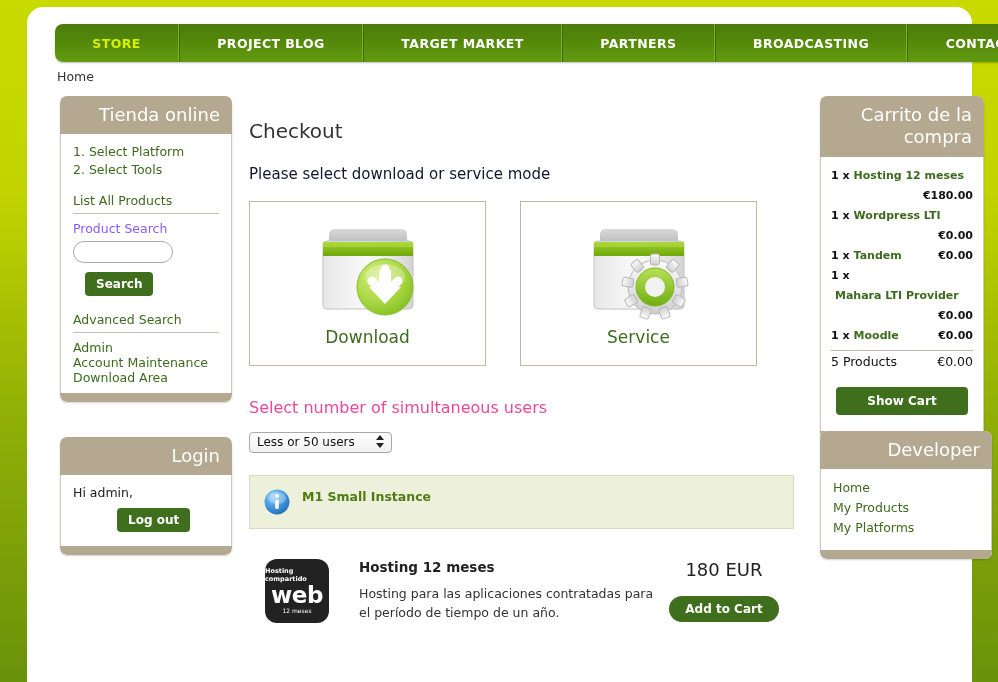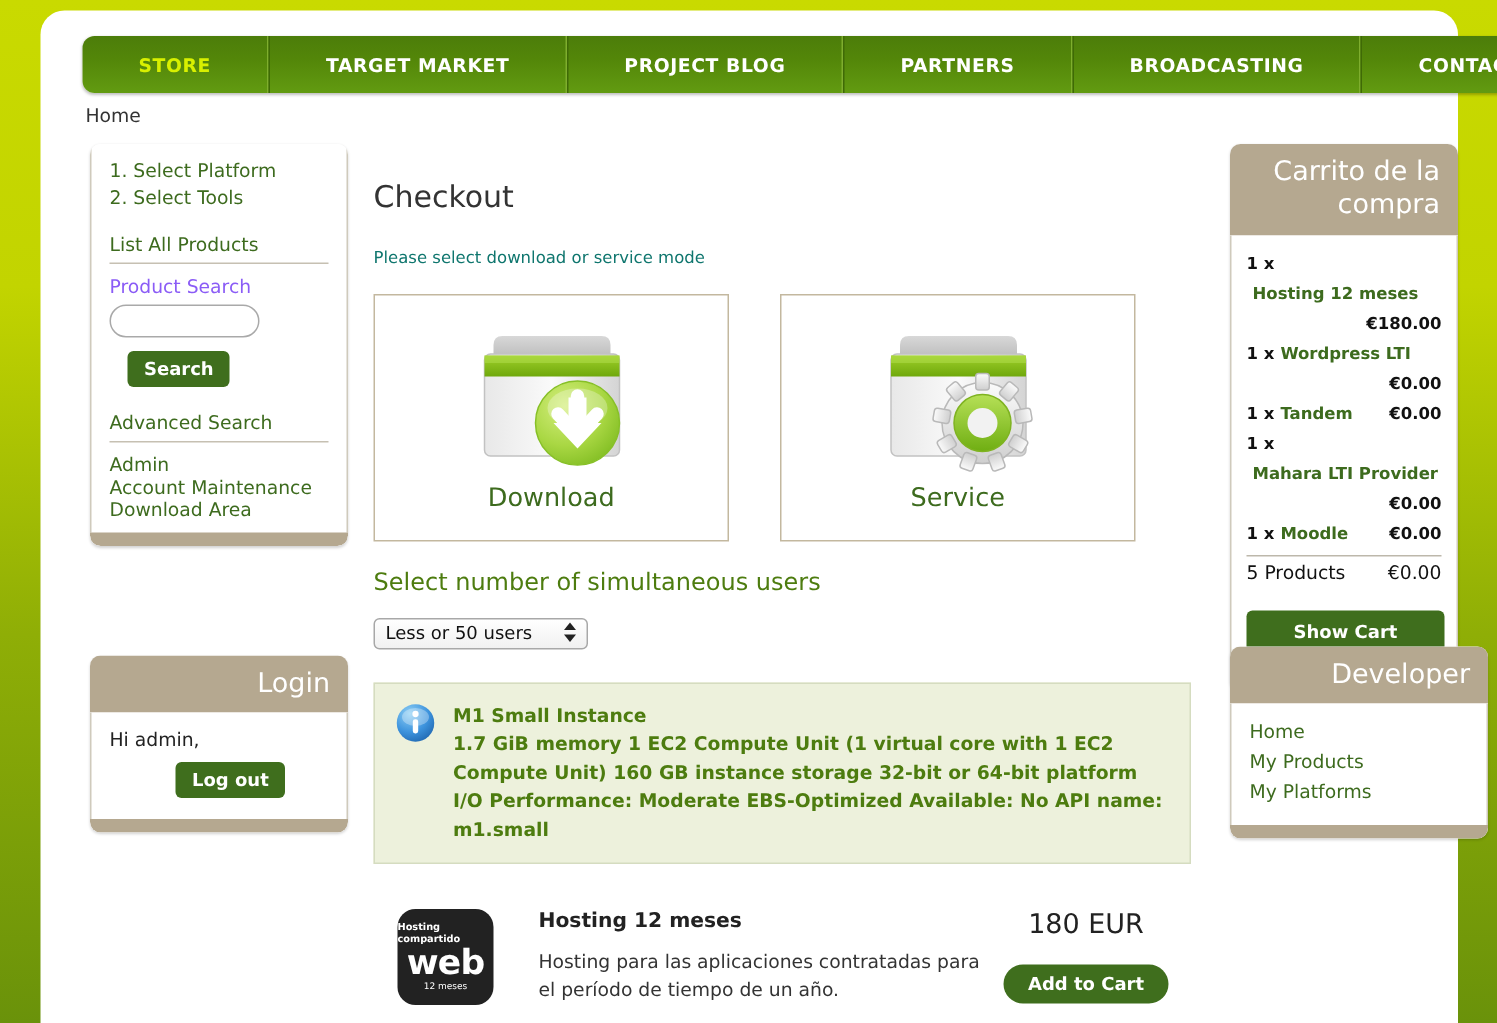--- a/index.html
+++ b/index.html
@@ -123,21 +123,21 @@
     cursor: pointer;
     font-family: inherit;
   }
   #search-button { margin: 9px 0 0 12px; }
 
   #panel-login { left: 33px; top: 430px; width: 172px; }
   #panel-login .panel-body { padding-bottom: 14px; }
   #logout-button { margin: 8px 0 0 44px; }
 
   
-  #panel-cart { left: 793px; top: 89px; width: 152px; }
+  #panel-cart { left: 793px; top: 89px; width: 164px; }
   #panel-cart .panel-head { line-height: 22px; }
   #panel-cart .panel-body { padding: 9px 10px 12px 10px; }
   .cart-row {
     display: flex;
     flex-wrap: wrap;
     font-size: 11px;
     line-height: 20px;
     font-weight: bold;
   }
   .cart-qty { color: #111; white-space: nowrap; }
@@ -151,35 +151,35 @@
   }
   #show-cart-button { display: block; margin: 18px auto 4px auto; padding: 7px 0; width: 132px; text-align: center; }
 
   #panel-developer { left: 793px; top: 424px; width: 172px; }
   #panel-developer .panel-body { padding: 9px 12px 12px 12px; }
   #panel-developer .lnk { line-height: 20px; }
 
   
   #main { position: absolute; left: 222px; top: 112px; width: 556px; }
   #page-title { font-size: 20px; color: #333; font-weight: normal; margin: 0 0 22px 0; }
-  #mode-prompt { font-size: 11px; color: #0f766e; margin: 0 0 18px 0; }
+  #mode-prompt { font-size: 15px; color: #0f172a; margin: 0 0 18px 0; }
 
   #mode-cards { display: flex; gap: 34px; }
   .mode-card {
     width: 237px; height: 165px;
     border: 1px solid #c3b89f;
     background: #ffffff;
     display: flex; flex-direction: column;
     align-items: center; justify-content: center;
     cursor: pointer;
   }
   .mode-label { font-size: 17px; color: #3d6b1e; margin-top: 2px; }
   .mode-icon { width: 118px; height: 104px; }
 
-  #users-heading { font-size: 16px; color: #4d7c0f; margin: 17px 0 14px 0; }
+  #users-heading { font-size: 16px; color: #ec4899; margin: 32px 0 14px 0; }
   #users-select {
     -webkit-appearance: none; appearance: none;
     width: 143px; height: 21px;
     border: 1px solid #a8a8a8;
     border-radius: 4px;
     background: linear-gradient(to bottom,#ffffff 0%, #f1f1f1 100%);
     font-family: inherit; font-size: 12px; color: #111;
     padding: 0 24px 0 7px;
     cursor: pointer;
   }
@@ -232,30 +232,31 @@
   #product-price { font-size: 18px; color: #222; margin-bottom: 16px; }
   #add-to-cart-button { padding: 6px 16px; border-radius: 13px; }
 </style>
 </head>
 <body>
 
 <div id="page-card">
 
   <nav id="topnav">
       <a class="nav-item active">STORE</a>
+      <a class="nav-item">PROJECT BLOG</a>
       <a class="nav-item">TARGET MARKET</a>
-      <a class="nav-item">PROJECT BLOG</a>
       <a class="nav-item">PARTNERS</a>
       <a class="nav-item">BROADCASTING</a>
       <a class="nav-item">CONTACT</a>
     </nav>
 
   <div id="breadcrumb">Home</div>
 
   <section class="panel" id="panel-tienda">
+    <div class="panel-head">Tienda online</div>
     <div class="panel-body">
       <div class="step">1. Select Platform</div>
       <div class="step">2. Select Tools</div>
 
       <div class="sep-link">List All Products</div>
 
       <div class="field-label">Product Search</div>
       <input id="product-search-input" type="text" placeholder="" style="">
       <button class="btn-green" id="search-button">Search</button>
 
@@ -441,21 +442,20 @@
             </radialGradient>
           </defs>
           <circle cx="13" cy="13" r="12.5" fill="url(#gInfo)"></circle>
           <ellipse cx="13" cy="9" rx="9" ry="6" fill="#ffffff" opacity=".3"></ellipse>
           <circle cx="13" cy="7" r="2.1" fill="#ffffff"></circle>
           <rect x="11.2" y="10.5" width="3.6" height="9.5" rx="1.6" fill="#ffffff"></rect>
         </svg>
       </span>
       <div id="info-text">
         <span id="info-title">M1 Small Instance</span>
-        <span>1.7 GiB memory 1 EC2 Compute Unit (1 virtual core with 1 EC2 Compute Unit) 160 GB instance storage 32-bit or 64-bit platform I/O Performance: Moderate EBS-Optimized Available: No API name: m1.small</span>
       </div>
     </div>
 
     <div id="product-row">
       <div id="product-thumb">
         <span class="thumb-top">Hosting compartido</span>
         <span class="thumb-mid">web</span>
         <span class="thumb-bot">12 meses</span>
       </div>
       <div id="product-info">

